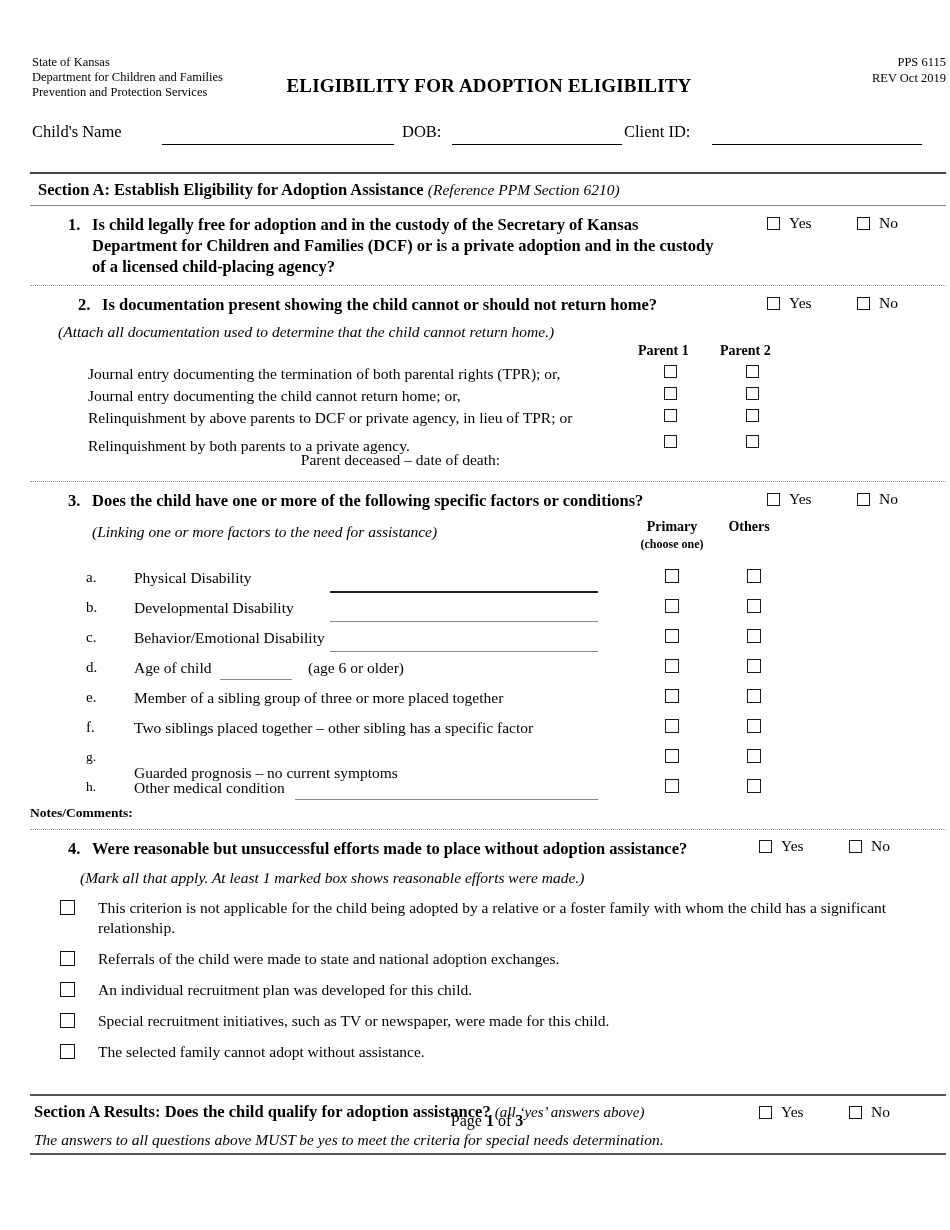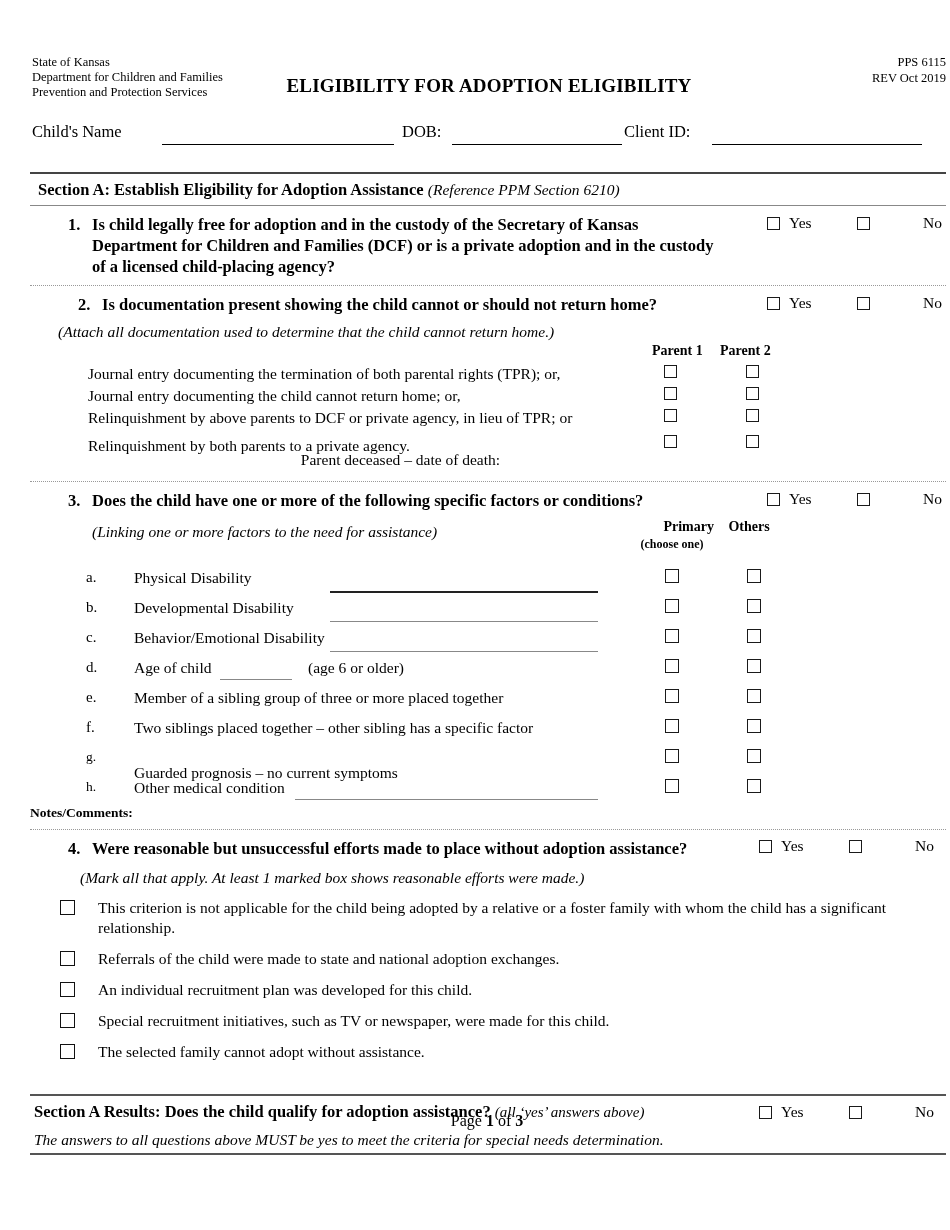--- a/index.html
+++ b/index.html
@@ -140,21 +140,21 @@
   }
   .yn-item {
     position: absolute;
     top: 0;
     display: flex;
     align-items: center;
     font-size: 15.5px;
     font-weight: normal;
   }
   .yn-yes { left: 28px; }
-  .yn-no  { left: 118px; gap: 44px; }
+  .yn-no  { left: 118px; }
   .cb {
     display: inline-block;
     width: 13px;
     height: 13px;
     border: 1.6px solid #1a1a1a;
     background: #fff;
     box-sizing: border-box;
     margin-right: 9px;
     flex: none;
   }
@@ -167,21 +167,21 @@
   }
 
   
   .q2body { position: relative; margin-top: 2px; height: 130px; }
   .p-head {
     position: absolute;
     font-weight: bold;
     font-size: 14px;
     top: 0;
   }
-  .p1-head { left: 608px; margin-left: 14px; }
+  .p1-head { left: 608px; }
   .p2-head { left: 690px; }
   .q2line {
     position: absolute;
     left: 58px;
     font-size: 15.5px;
     white-space: nowrap;
   }
   .pcb {
     position: absolute;
     width: 13px;
@@ -422,21 +422,21 @@
         </div>
         <div class="yn-item yn-no">
           <span class="cb"></span>
           <span>No</span>
         </div>
       </div>
 
       <div class="note-italic" style="margin-left:62px; margin-top:12px;">(Linking one or more factors to the need for assistance)</div>
 
       <div class="q3body">
-        <div class="col-head ch-primary" style="top:-24px;text-align:right;">Primary</div>
+        <div class="col-head ch-primary" style="top:-24px;">Primary</div>
         <div class="col-head ch-choose" style="top:-6px;">(choose one)</div>
         <div class="col-head ch-others" style="top:-24px;">Others</div>
 
         <div class="f-letter" style="top:26px;">a.</div>
         <div class="f-text" style="top:26px;">Physical Disability</div>
         <div class="f-blank dark" style="left:300px; width:268px; top:48px;"></div>
         <div class="fcb c1" style="top:26px;"></div>
         <div class="fcb c2" style="top:26px;"></div>
 
         <div class="f-letter" style="top:56px;">b.</div>

